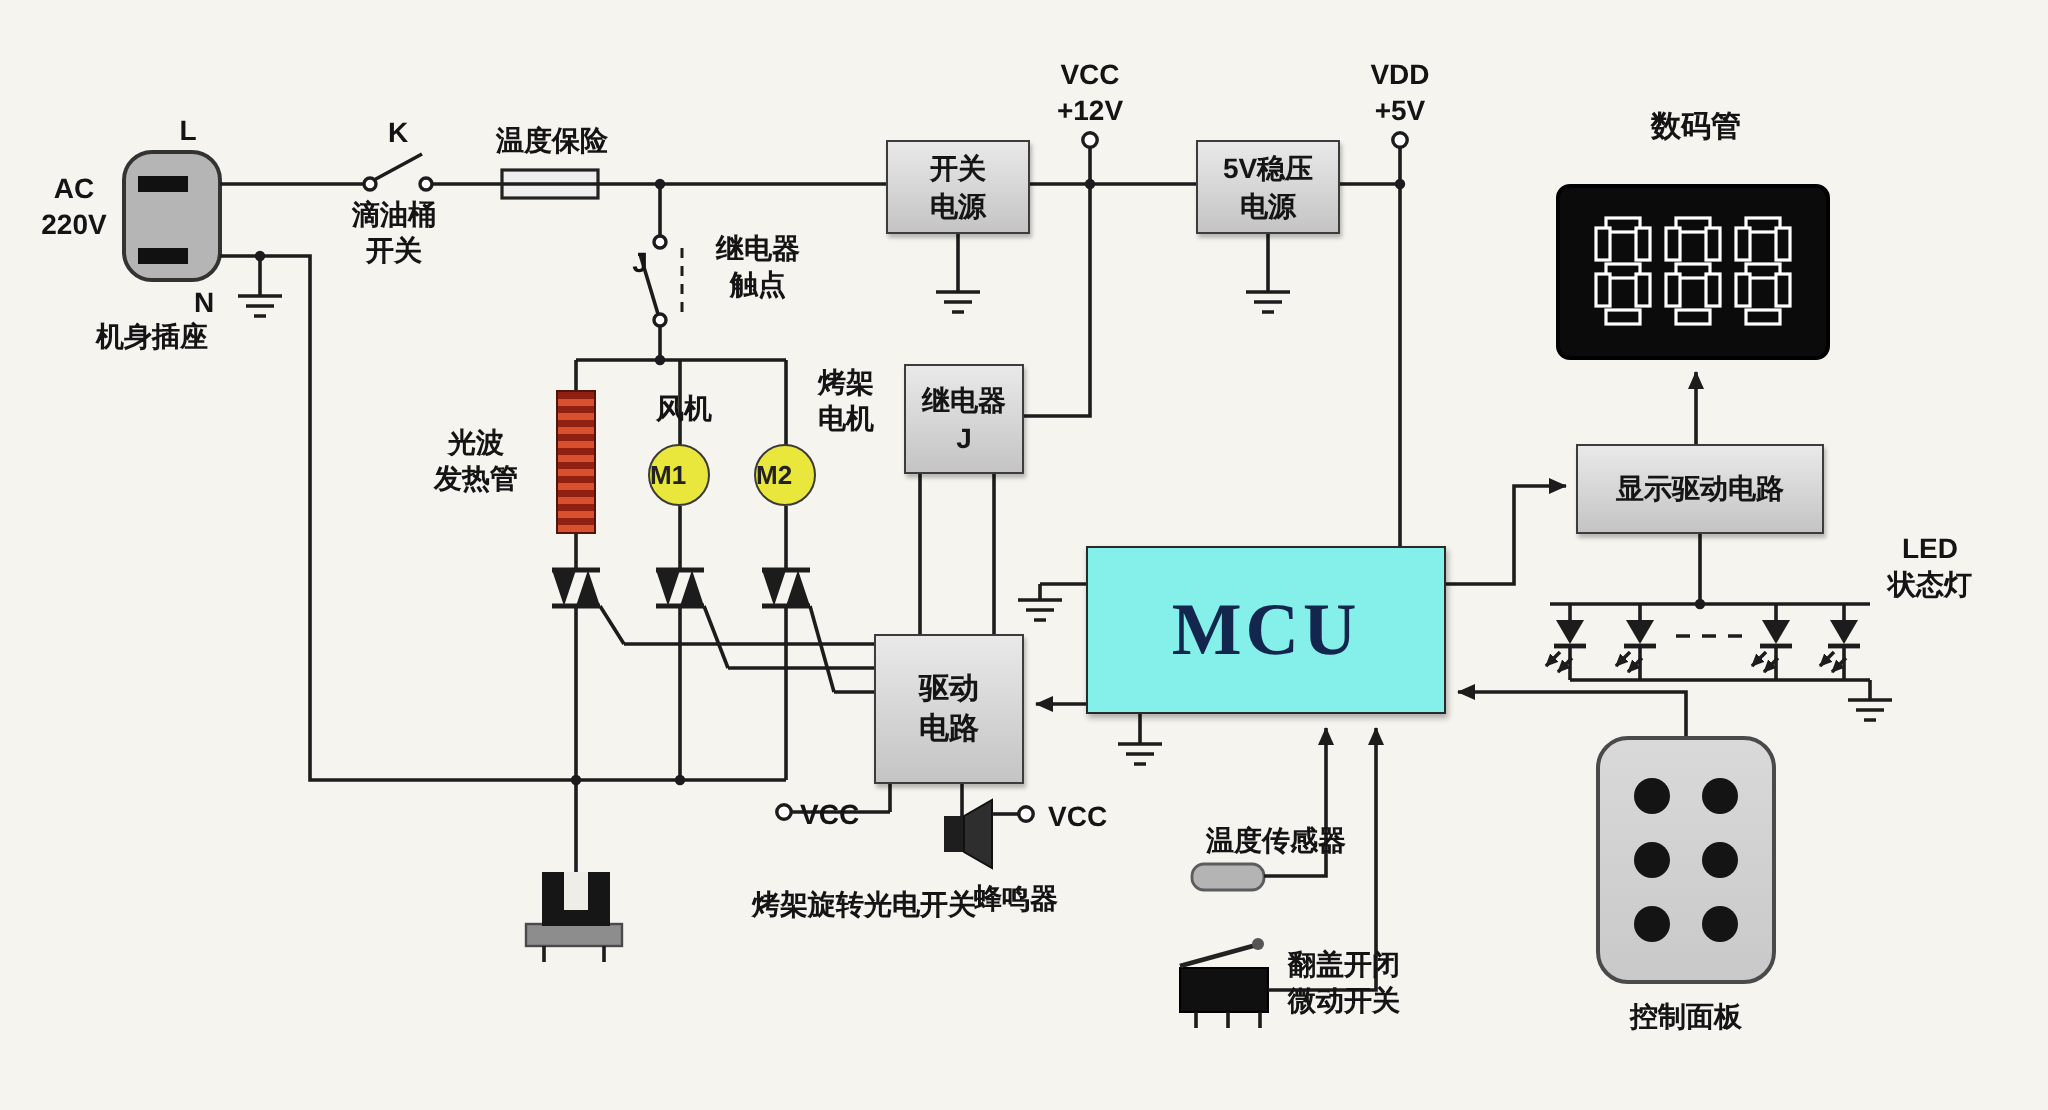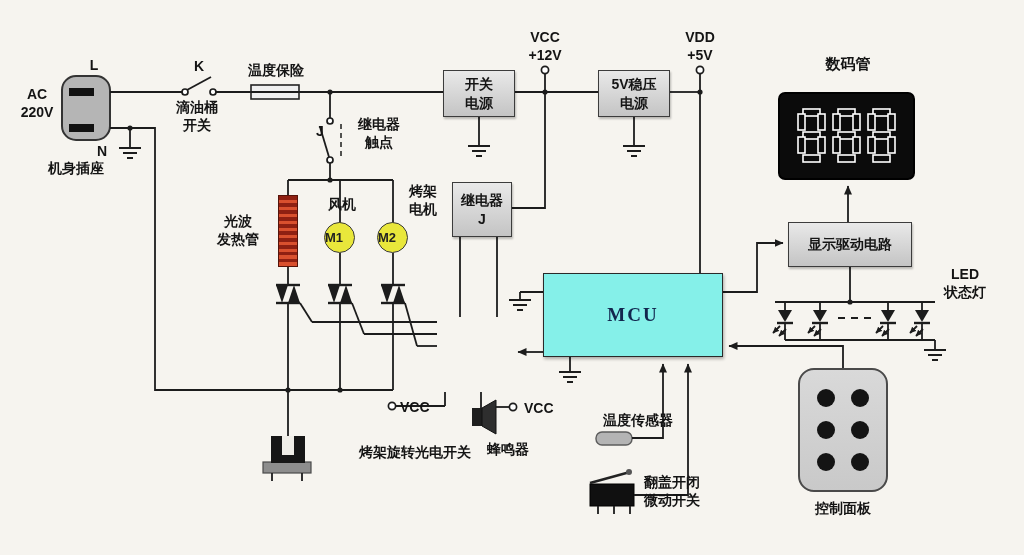--- a/index.html
+++ b/index.html
@@ -18,21 +18,21 @@
   .term{fill:#ffffff;stroke:var(--wire);stroke-width:1.7}
   .dot{fill:var(--wire)}
   .seg{fill:var(--digit-bg);stroke:var(--digit-seg);stroke-width:1.6}
   .lbl{position:absolute;font-size:14px;font-weight:bold;color:#141414;text-align:center;line-height:1.25;white-space:nowrap}
   .lbl span{display:block}
   .box{position:absolute;background:linear-gradient(180deg,var(--box-a),var(--box-b));border:1.6px solid var(--box-border);
        display:flex;flex-direction:column;align-items:center;justify-content:center;
        font-size:14px;font-weight:bold;color:#151515;line-height:1.3;box-shadow:1px 2px 2px rgba(0,0,0,.25);text-align:center}
   .mcu{position:absolute;left:543px;top:273px;width:180px;height:84px;background:var(--mcu-fill);border:1.8px solid #2a2a2a;
        display:flex;align-items:center;justify-content:center;font-family:"Liberation Serif","DejaVu Serif",serif;
-       font-size:19px;font-weight:bold;letter-spacing:2px;color:var(--mcu-text);box-shadow:1px 2px 3px rgba(0,0,0,.3)}
+       font-size:37px;font-weight:bold;letter-spacing:2px;color:var(--mcu-text);box-shadow:1px 2px 3px rgba(0,0,0,.3)}
   .motor{position:absolute;width:31px;height:31px;border-radius:50%;background:var(--motor);border:1.8px solid #3a3a3a;
        display:flex;align-items:center;font-size:13px;font-weight:bold;color:#222}
   .heater{position:absolute;left:278px;top:195px;width:20px;height:72px;border:1.4px solid #55130a;
        background:repeating-linear-gradient(180deg,var(--heater-a) 0 3.5px,var(--heater-b) 3.5px 7px)}
   .tube{position:absolute;left:778px;top:92px;width:137px;height:88px;background:var(--digit-bg);border-radius:7px;border:2px solid #000}
   .panel{position:absolute;left:798px;top:368px;width:90px;height:124px;background:linear-gradient(180deg,#d9d9d9,var(--panel));
        border:2px solid #4a4a4a;border-radius:16px}
 </style>
 </head>
 <body>
@@ -241,20 +241,24 @@
     <span>开关</span>
       <span>电源</span>
   </div>
   <div class="box" style="left:598px;top:70px;width:72px;height:47px">
     <span>5V稳压</span>
       <span>电源</span>
   </div>
   <div class="box" style="left:452px;top:182px;width:60px;height:55px">
     <span>继电器</span>
       <span>J</span>
+  </div>
+  <div class="box" style="left:437px;top:317px;width:75px;height:75px;font-size:15px">
+    <span>驱动</span>
+      <span>电路</span>
   </div>
   <div class="box" style="left:788px;top:222px;width:124px;height:45px">
     <span>显示驱动电路</span>
   </div>
   <div class="mcu">
       <span>MCU</span>
     </div>
 
   <div class="heater"></div>
   <div class="motor" style="left:324px;top:222px">
@@ -361,21 +365,21 @@
     </div>
   <div class="lbl" style="left:400px;top:399px;width:40px;text-align:left">
       <span>VCC</span>
     </div>
   <div class="lbl" style="left:478px;top:441px;width:60px">
       <span>蜂鸣器</span>
     </div>
   <div class="lbl" style="left:524px;top:400px;width:40px;text-align:left">
       <span>VCC</span>
     </div>
-  <div class="lbl" style="left:330px;top:444px;width:170px;text-align:center">
+  <div class="lbl" style="left:318px;top:444px;width:170px;text-align:right">
       <span>烤架旋转光电开关</span>
     </div>
   <div class="lbl" style="left:588px;top:412px;width:100px">
       <span>温度传感器</span>
     </div>
   <div class="lbl" style="left:932px;top:266px;width:66px">
       <span>LED</span>
       <span>状态灯</span>
     </div>
   <div class="lbl" style="left:644px;top:474px;width:78px;text-align:left">

